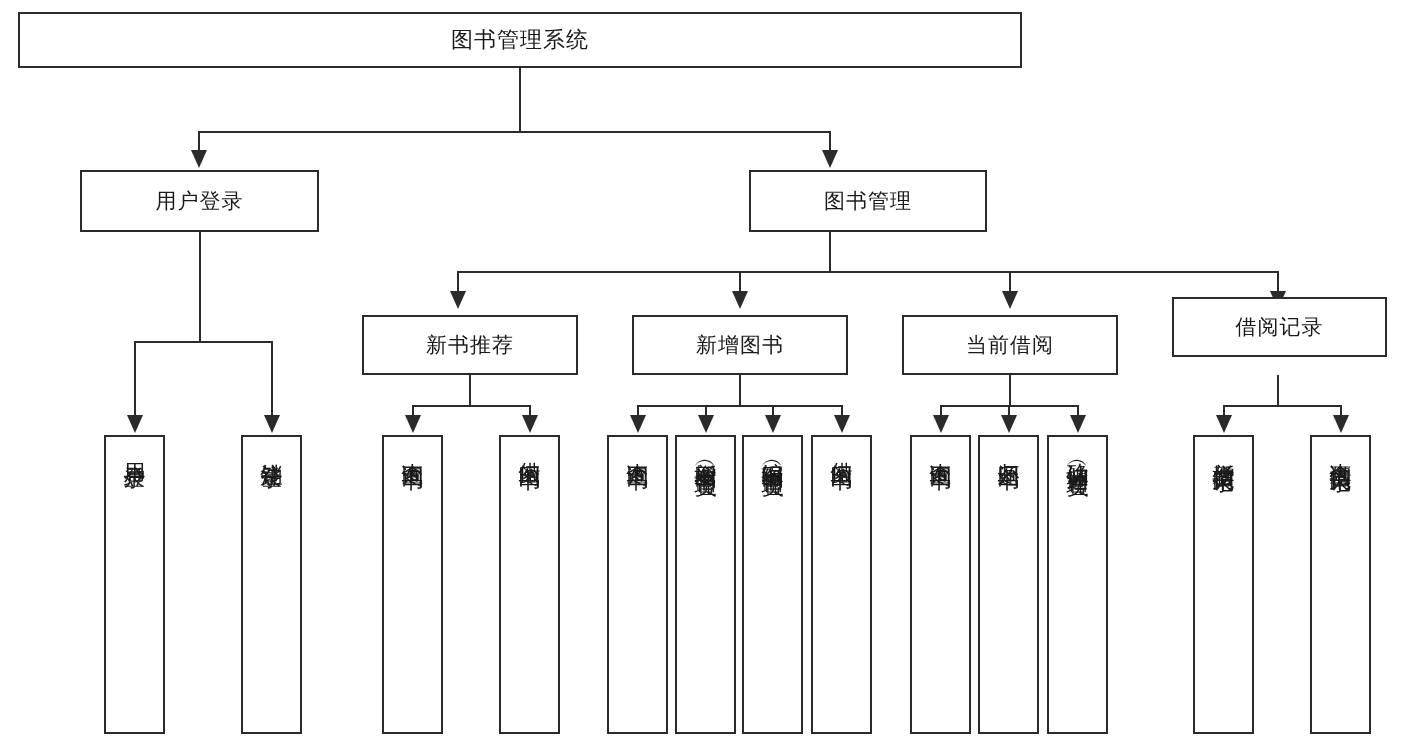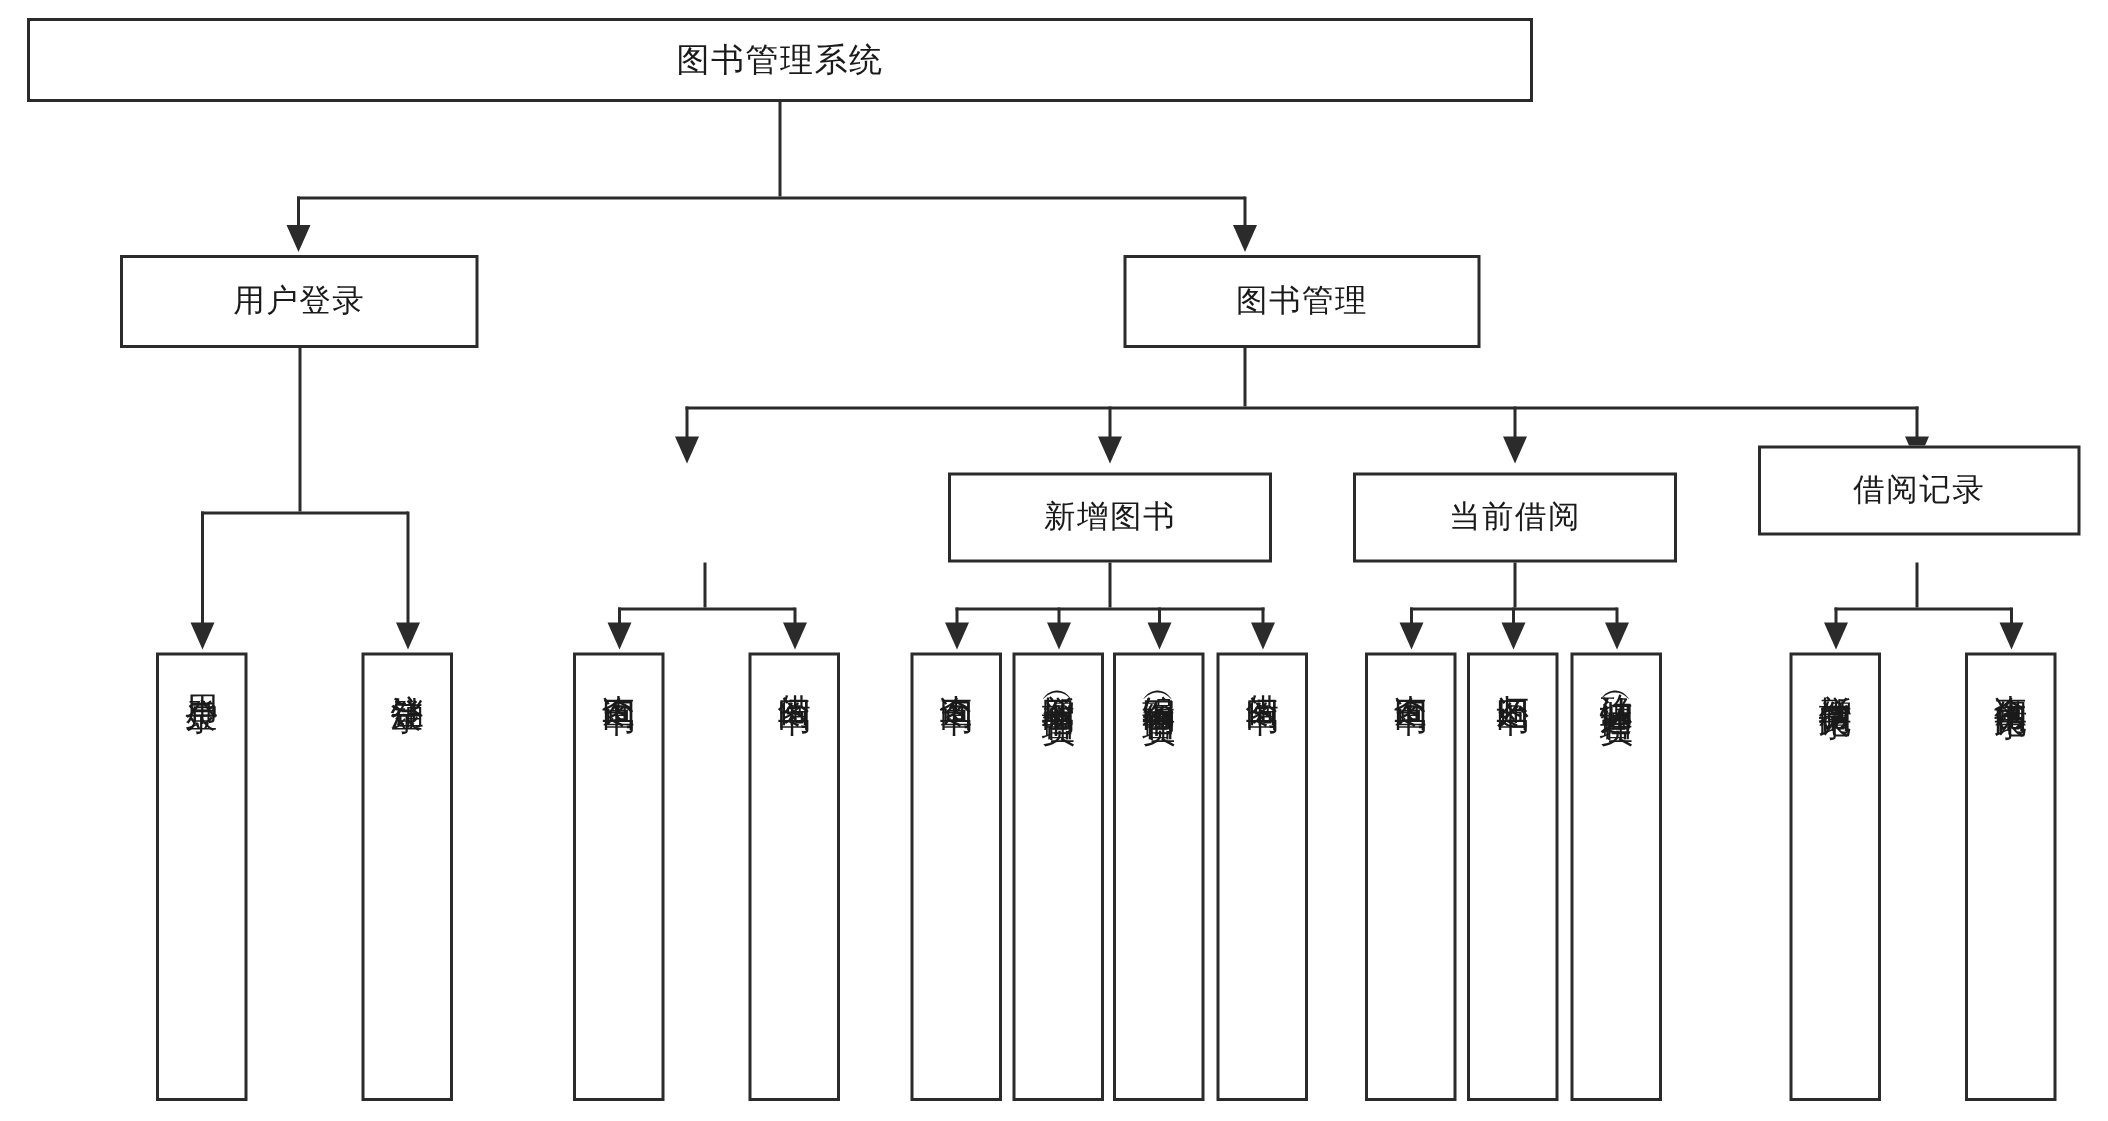--- a/index.html
+++ b/index.html
@@ -119,20 +119,23 @@
 
   <div class="lineV" style="left:739px;top:271px;height:22px;"></div>
   <div class="arrow" style="left:732px;top:291px;"></div>
 
   <div class="lineV" style="left:1009px;top:271px;height:22px;"></div>
   <div class="arrow" style="left:1002px;top:291px;"></div>
 
   <div class="lineV" style="left:1277px;top:271px;height:22px;"></div>
   <div class="arrow" style="left:1270px;top:291px;"></div>
 
+  <div class="node h" style="left:362px;top:315px;width:216px;height:60px;">
+    <span>新书推荐</span>
+  </div>
   <div class="node h" style="left:632px;top:315px;width:216px;height:60px;">
     <span>新增图书</span>
   </div>
   <div class="node h" style="left:902px;top:315px;width:216px;height:60px;">
     <span>当前借阅</span>
   </div>
   <div class="node h" style="left:1172px;top:297px;width:215px;height:60px;">
     <span>借阅记录</span>
   </div>
 

